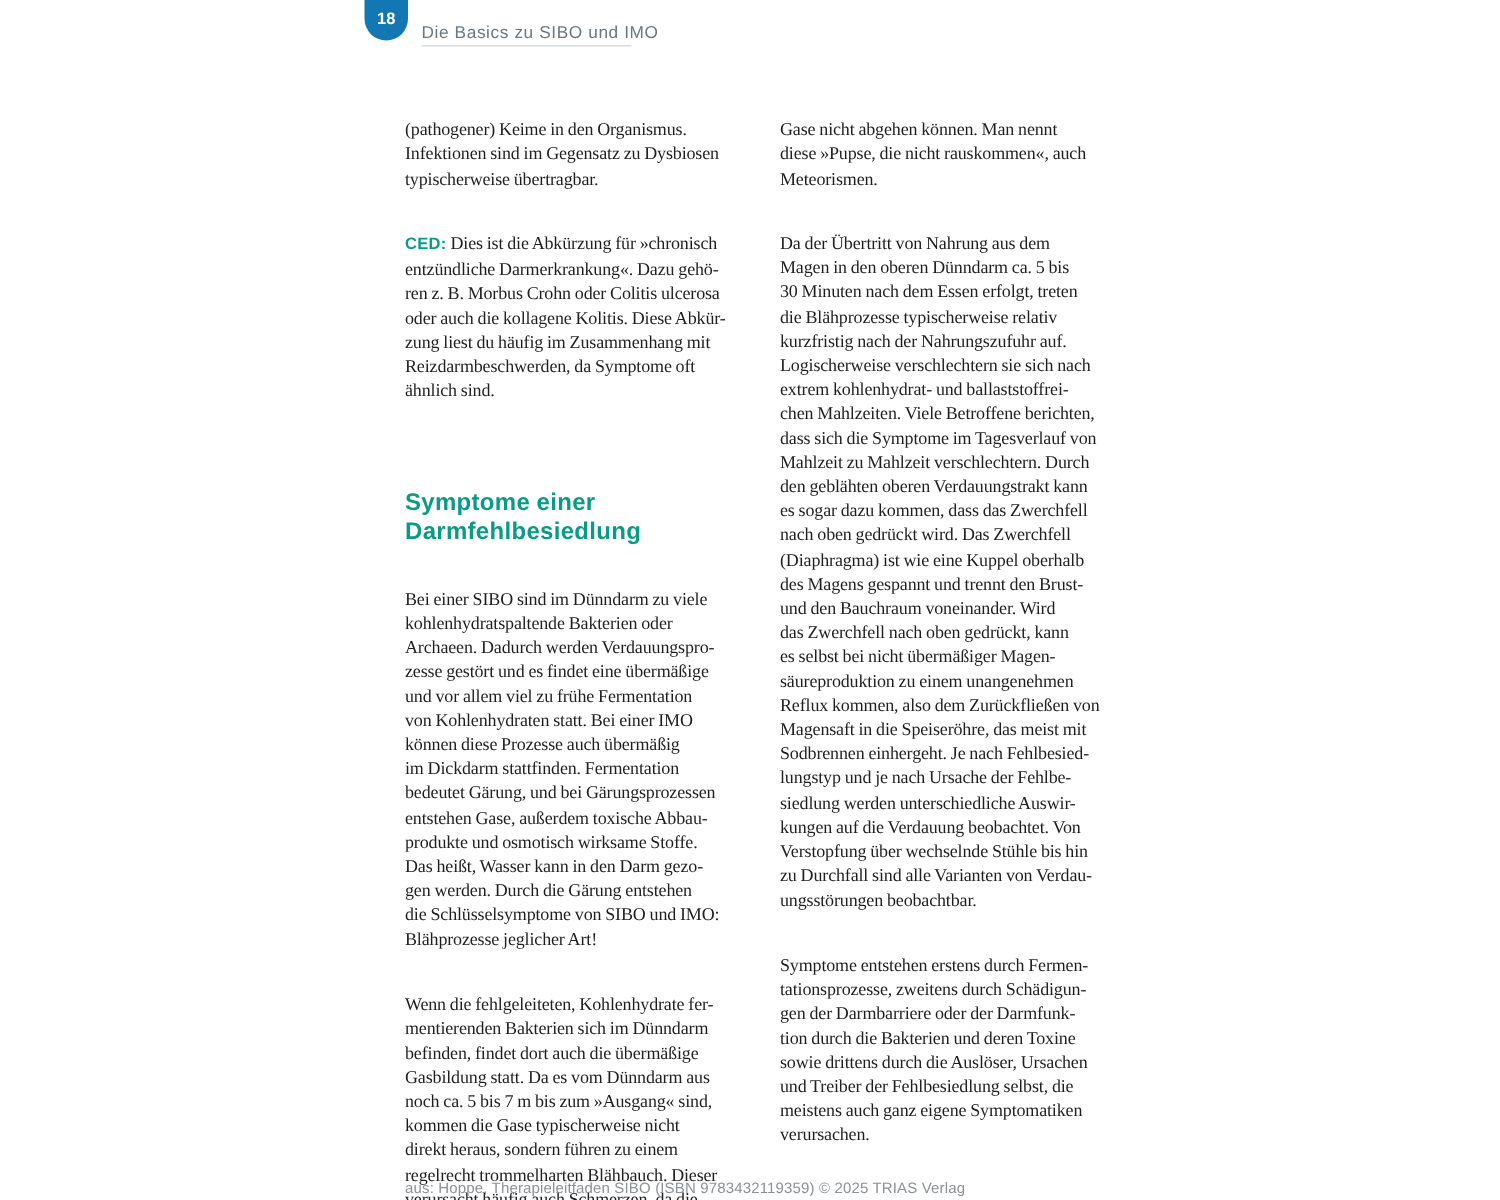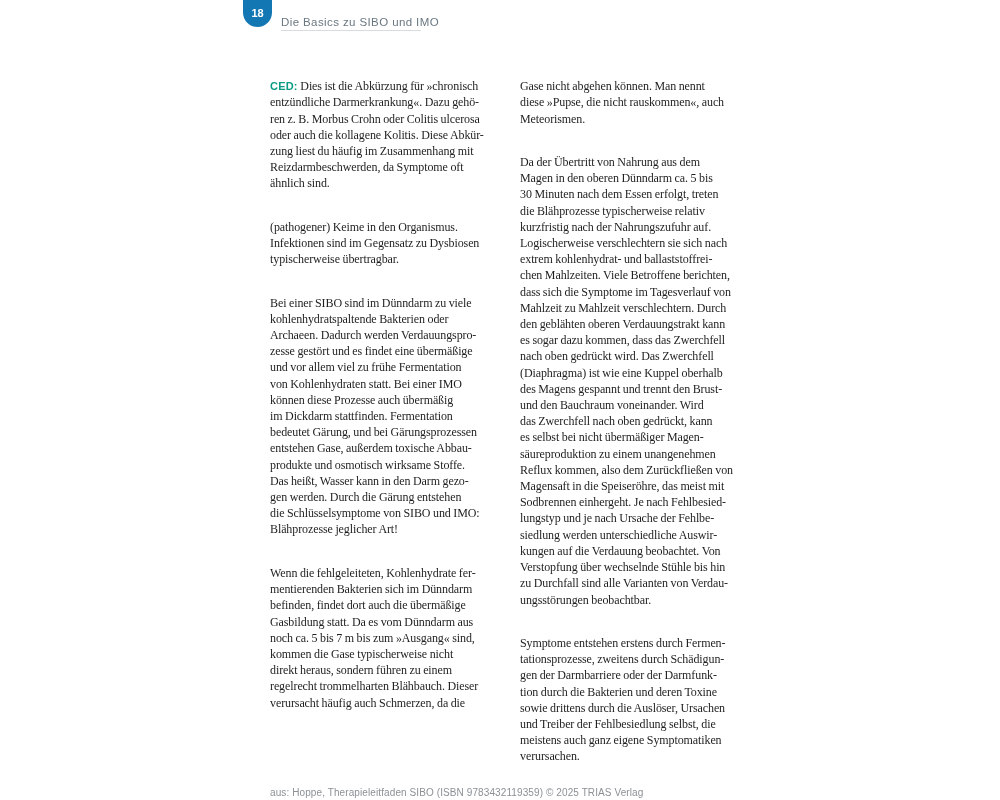--- a/index.html
+++ b/index.html
@@ -98,30 +98,32 @@
 
 <div class="page">
 
   <div class="page-badge">
     <span>18</span>
   </div>
   <div class="chapter-title">Die Basics zu SIBO und IMO</div>
   <div class="header-rule"></div>
 
   <div class="col col-left">
+    <p>(pathogener) Keime in den Organismus.
+Infektionen sind im Gegensatz zu Dysbiosen
+typischerweise übertragbar.</p>
     <p><span class="ced-label">CED:</span> <span>Dies ist die Abkürzung für »chronisch
 entzündliche Darmerkrankung«. Dazu gehö-
 ren z. B. Morbus Crohn oder Colitis ulcerosa
 oder auch die kollagene Kolitis. Diese Abkür-
 zung liest du häufig im Zusammenhang mit
 Reizdarmbeschwerden, da Symptome oft
 ähnlich sind.</span></p>
-    <p>(pathogener) Keime in den Organismus.
-Infektionen sind im Gegensatz zu Dysbiosen
-typischerweise übertragbar.</p>
+    <h2 class="section-heading">Symptome einer
+Darmfehlbesiedlung</h2>
     <p>Bei einer SIBO sind im Dünndarm zu viele
 kohlenhydratspaltende Bakterien oder
 Archaeen. Dadurch werden Verdauungspro-
 zesse gestört und es findet eine übermäßige
 und vor allem viel zu frühe Fermentation
 von Kohlenhydraten statt. Bei einer IMO
 können diese Prozesse auch übermäßig
 im Dickdarm stattfinden. Fermentation
 bedeutet Gärung, und bei Gärungsprozessen
 entstehen Gase, außerdem toxische Abbau-

